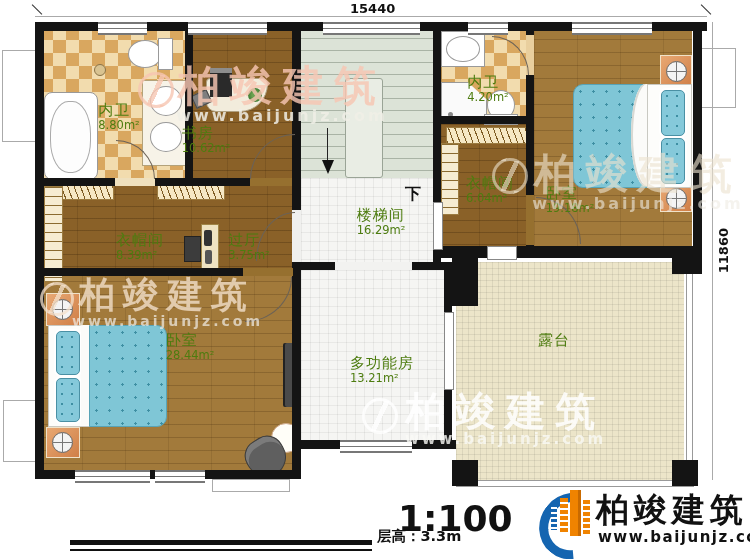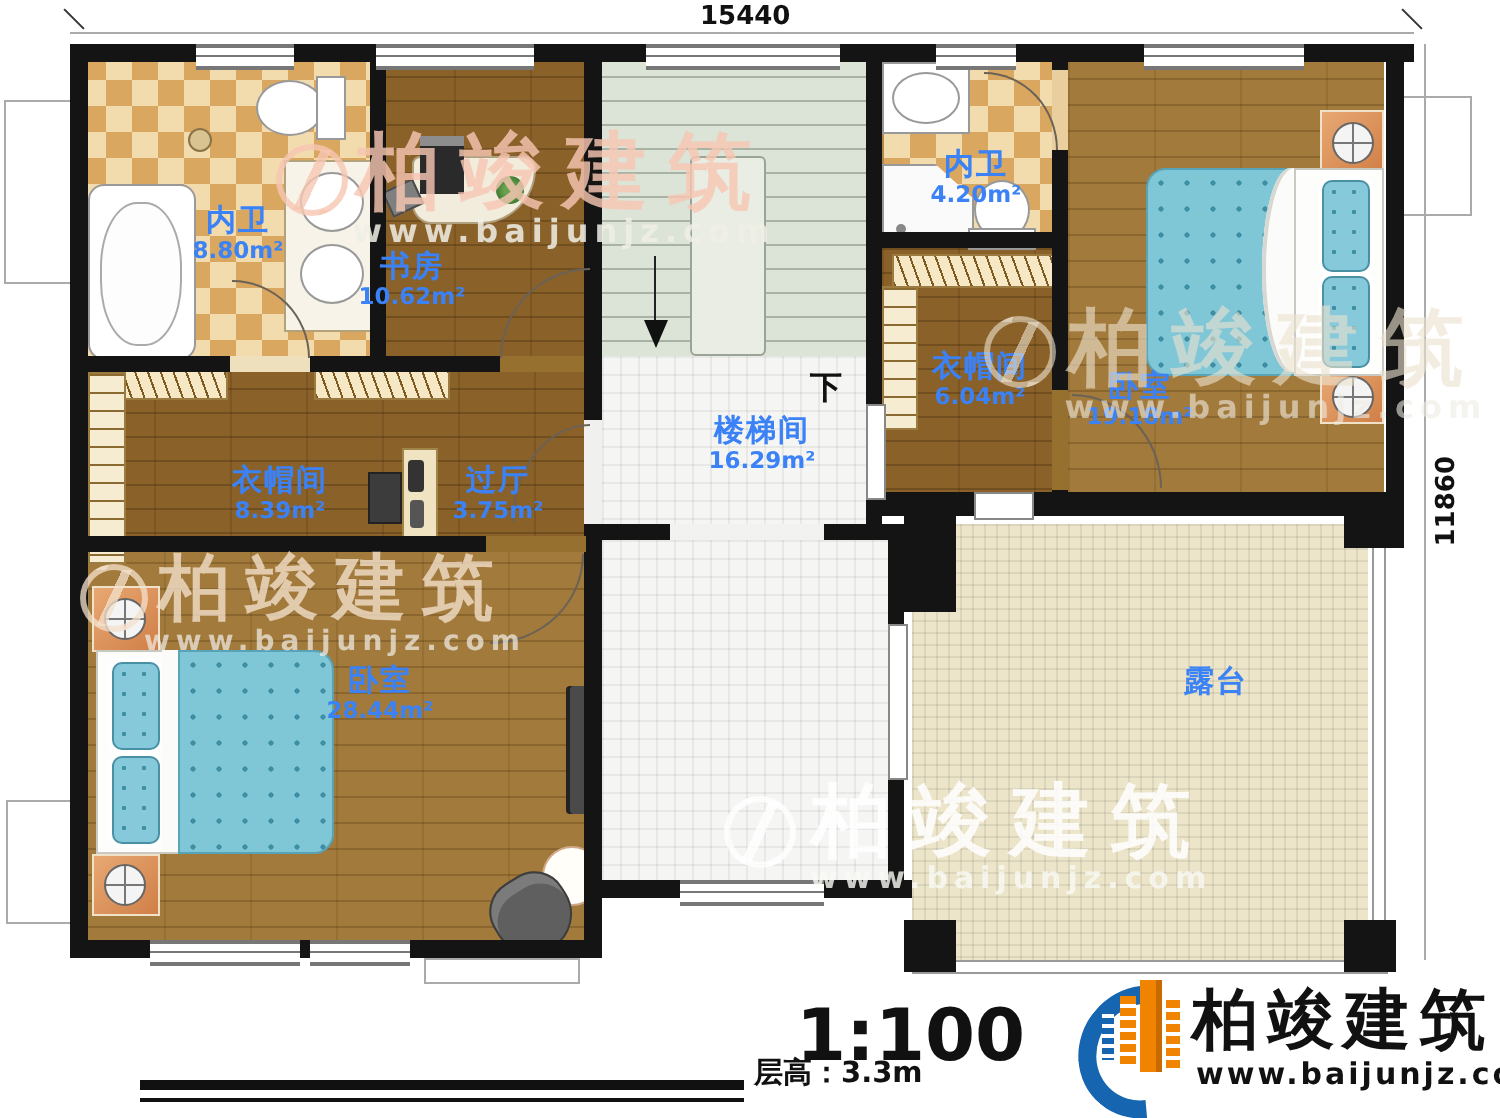--- a/index.html
+++ b/index.html
@@ -38,22 +38,22 @@
         background-image:repeating-linear-gradient(to bottom,#8a6a30 0 1px,transparent 1px 9px);}
   .mattress{background-color:#7fc6d6;border:1px solid #58a3b6;
         background-image:radial-gradient(#3e8fa3 1.2px,transparent 1.4px);background-size:13px 13px;}
   .pillow{background-color:#85c9da;border:1px solid #4a90a4;border-radius:5px;
         box-shadow:0 0 0 2px #fff;background-image:radial-gradient(#3e8fa3 1px,transparent 1.2px);background-size:10px 10px;}
   .nstand{background:linear-gradient(135deg,#e8a873,#d07f47);border:1px solid #f0e2c8;}
   .lamp{background:#f4f4f4;border:1px solid #666;border-radius:50%;
         background-image:linear-gradient(to bottom,transparent calc(50% - .5px),#777 calc(50% - .5px),#777 calc(50% + .5px),transparent 0),
                          linear-gradient(to right,transparent calc(50% - .5px),#777 calc(50% - .5px),#777 calc(50% + .5px),transparent 0);}
   
-  .rlabel{position:absolute;transform:translate(-50%,-50%);text-align:center;color:#3b82f6;
-          font-weight:bold;line-height:1.15;white-space:nowrap;z-index:40;}
+  .rlabel{position:absolute;transform:translate(-50%,-50%);color:#4d7c0f;
+          font-weight:normal;line-height:1.15;white-space:nowrap;z-index:40;}
   .rlabel .nm{font-size:15px;letter-spacing:1px;}
   .rlabel .ar{font-size:11.5px;}
   .dn{position:absolute;font-size:16px;font-weight:bold;color:#111;z-index:40;}
   
   .wm{position:absolute;text-align:center;z-index:50;pointer-events:none;line-height:1.05;white-space:nowrap;}
   .wm .cn{font-weight:bold;letter-spacing:10px;}
   .wm .url{font-weight:bold;letter-spacing:3px;}
   .wmlogo{position:absolute;border-radius:50%;z-index:50;pointer-events:none;}
   
   .ft{color:#111;}
@@ -231,21 +231,25 @@
     <div class="ar">8.39m²</div>
   </div>
   <div class="rlabel" style="left:249px;top:247px">
     <div class="nm">过厅</div>
     <div class="ar">3.75m²</div>
   </div>
   <div class="rlabel" style="left:190px;top:347px">
     <div class="nm">卧室</div>
     <div class="ar">28.44m²</div>
   </div>
-  <div class="rlabel" style="left:608px;top:341px">
+  <div class="rlabel" style="left:382px;top:370px">
+    <div class="nm">多功能房</div>
+    <div class="ar">13.21m²</div>
+  </div>
+  <div class="rlabel" style="left:554px;top:341px">
     <div class="nm">露台</div>
   </div>
 
   <div class="wmlogo" style="left:138px;top:72px;width:30px;height:30px;border:3px solid rgba(246,198,178,.8);background:linear-gradient(115deg,transparent 44%,rgba(246,198,178,.8) 44% 56%,transparent 56%)"></div>
   <div class="wm" style="left:172px;top:64px;width:220px">
     <div class="cn" style="font-size:42px;color:rgba(246,198,178,.82)">柏竣建筑</div>
     <div class="url" style="font-size:16px;color:rgba(240,238,230,.85)">www.baijunjz.com</div>
   </div>
   <div class="wmlogo" style="left:492px;top:158px;width:30px;height:30px;border:3px solid rgba(236,226,206,.6);background:linear-gradient(115deg,transparent 44%,rgba(236,226,206,.6) 44% 56%,transparent 56%)"></div>
   <div class="wm" style="left:528px;top:152px;width:220px">

